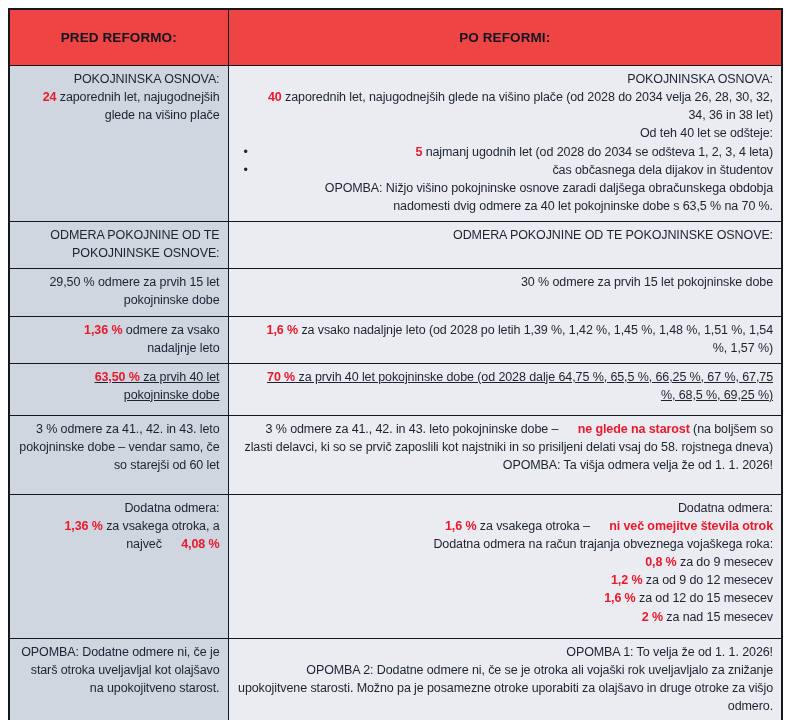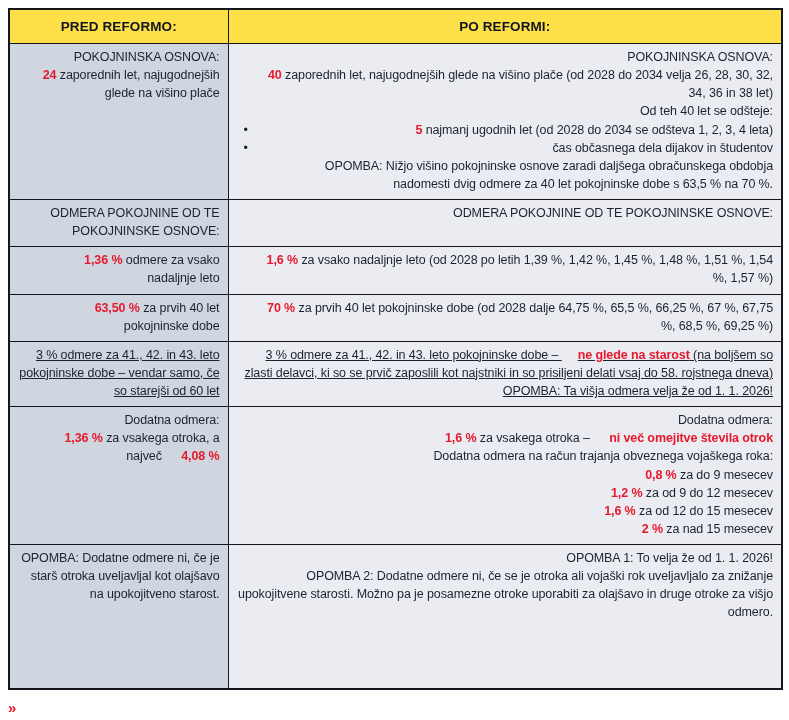--- a/index.html
+++ b/index.html
@@ -16,25 +16,25 @@
     border:2px solid #16161e;
   }
   col.c-left{width:219px;}
   col.c-right{width:554px;}
   th,td{
     border:1px solid #16161e;
     vertical-align:top;
     text-align:right;
   }
   th{
-    background:#fde047;
+    background:#ef4444;
     color:#12151f;
     font-size:13.5px;
     font-weight:bold;
-    padding:9px 6px;
+    padding:20px 6px;
     text-align:center;
     letter-spacing:0.1px;
   }
   td{
     font-size:12.5px;
     line-height:1.45;
     padding:4px 8px 6px 8px;
     letter-spacing:-0.1px;
   }
   td.side-left{background:#cfd6e0;}
@@ -111,20 +111,32 @@
           </td>
           <td class="side-right">
             <div class="cp">
               <div class="line"><span>ODMERA POKOJNINE OD TE POKOJNINSKE OSNOVE:</span></div>
             </div>
           </td>
         </tr>
         <tr>
           <td class="side-left">
             <div class="cp">
+              <div class="line"><span>29,50 % odmere za prvih 15 let pokojninske dobe</span></div>
+            </div>
+          </td>
+          <td class="side-right">
+            <div class="cp">
+              <div class="line"><span>30 % odmere za prvih 15 let pokojninske dobe</span></div>
+            </div>
+          </td>
+        </tr>
+        <tr>
+          <td class="side-left">
+            <div class="cp">
               <div class="line"><span class="red">1,36 %</span><span> odmere za vsako nadaljnje leto</span></div>
             </div>
           </td>
           <td class="side-right">
             <div class="cp">
               <div class="line"><span class="red">1,6 %</span><span> za vsako nadaljnje leto (od 2028 po letih 1,39 %, 1,42 %, 1,45 %, 1,48 %, 1,51 %, 1,54 %, 1,57 %)</span></div>
             </div>
           </td>
         </tr>
         <tr>

